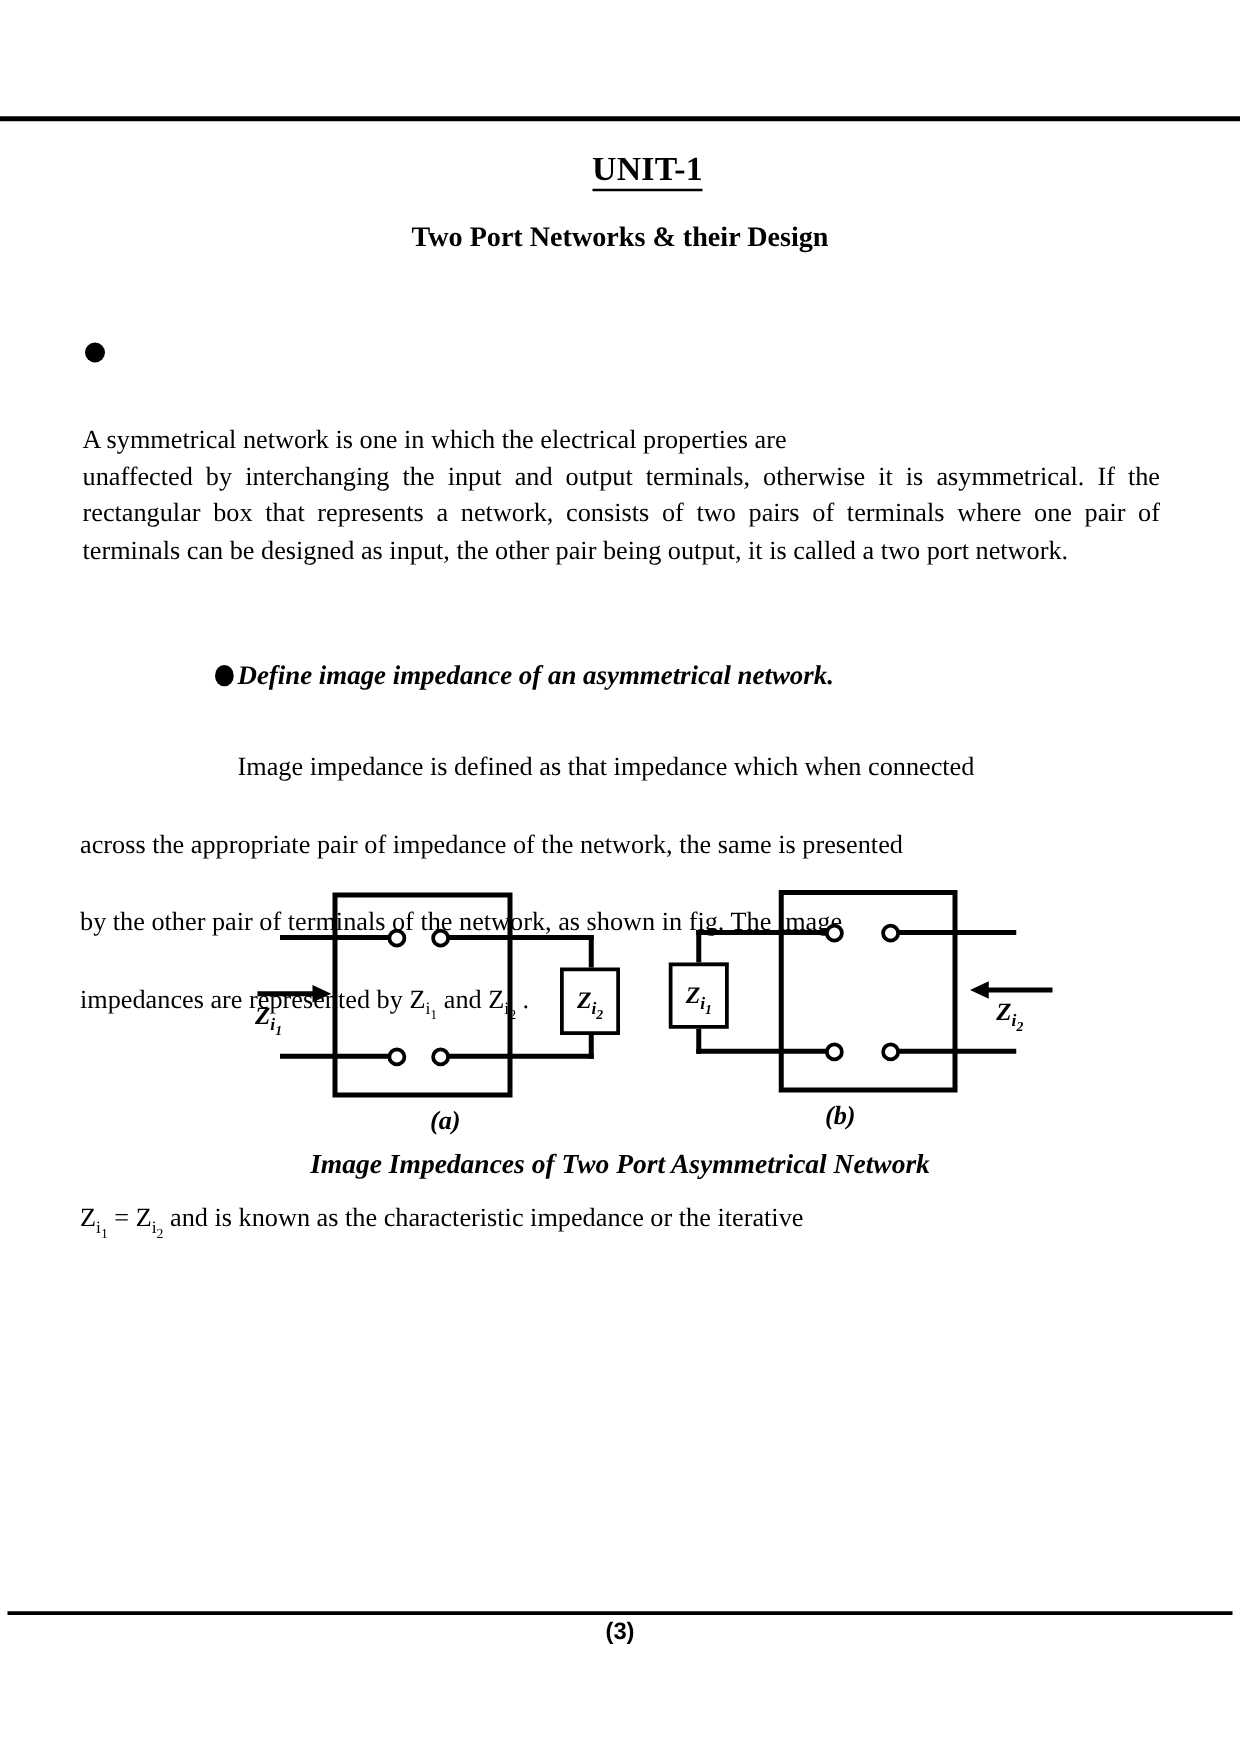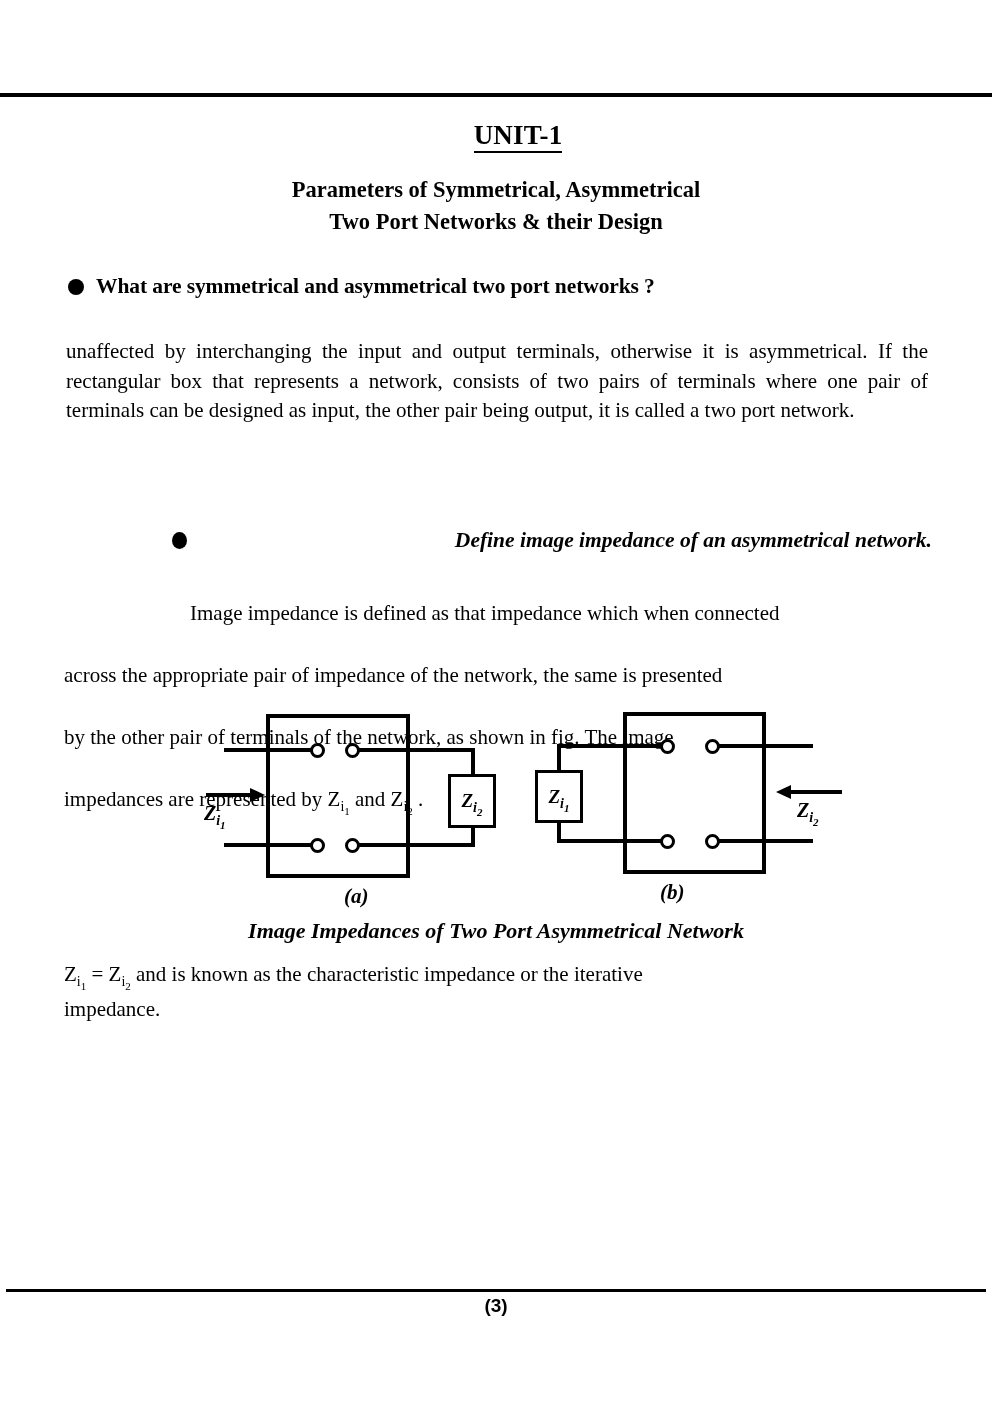--- a/index.html
+++ b/index.html
@@ -106,21 +106,20 @@
   .q2 {
     position: absolute;
     left: 172px;
     top: 528px;
     width: 760px;
     font-size: 21.5px;
     font-weight: bold;
     font-style: italic;
     display: flex;
     align-items: center;
-    justify-content: space-between;
   }
   .bullet-dot-small {
     display: inline-block;
     width: 15px;
     height: 17px;
     border-radius: 50%;
     background: #000;
     margin-right: 3px;
     flex: 0 0 auto;
   }
@@ -257,30 +256,29 @@
 
 <div class="page">
 
   <div class="rule-top"></div>
 
   <div class="unit-title">
     <span>UNIT-1</span>
   </div>
 
   <div class="subtitle">
-    <div>Parameters of Symmetrical, Asymmetrical</div>
     <div>Two Port Networks &amp; their Design</div>
   </div>
 
   <div class="q1">
     <span class="bullet-dot"></span>
-    <span class="q1-text">What are symmetrical and asymmetrical two port networks ?</span>
   </div>
 
   <div class="para-a">
+    <span class="first-line">A symmetrical network is one in which the electrical properties are</span>
     <span>unaffected by interchanging the input and output terminals, otherwise it is</span>
     <span>asymmetrical. If the rectangular box that represents a network, consists of two</span>
     <span>pairs of terminals where one pair of terminals can be designed as input, the</span>
     <span>other pair being output, it is called a two port network.</span>
   </div>
 
   <div class="q2">
     <span class="bullet-dot-small"></span>
     <span>Define image impedance of an asymmetrical network.</span>
   </div>
@@ -380,19 +378,18 @@
     <span class="ln">
       <span class="zsym">
         <span>Z</span><span class="zsub">i</span><span class="zsub"><span class="zsub2">1</span></span>
       </span>
       <span>=</span>
       <span class="zsym">
         <span>Z</span><span class="zsub">i</span><span class="zsub"><span class="zsub2">2</span></span>
       </span>
       <span>and is known as the characteristic impedance or the iterative</span>
     </span>
-    <span class="ln">impedance.</span>
   </div>
 
   <div class="rule-bottom"></div>
   <div class="page-num">(3)</div>
 
 </div>
 
 </body></html>

